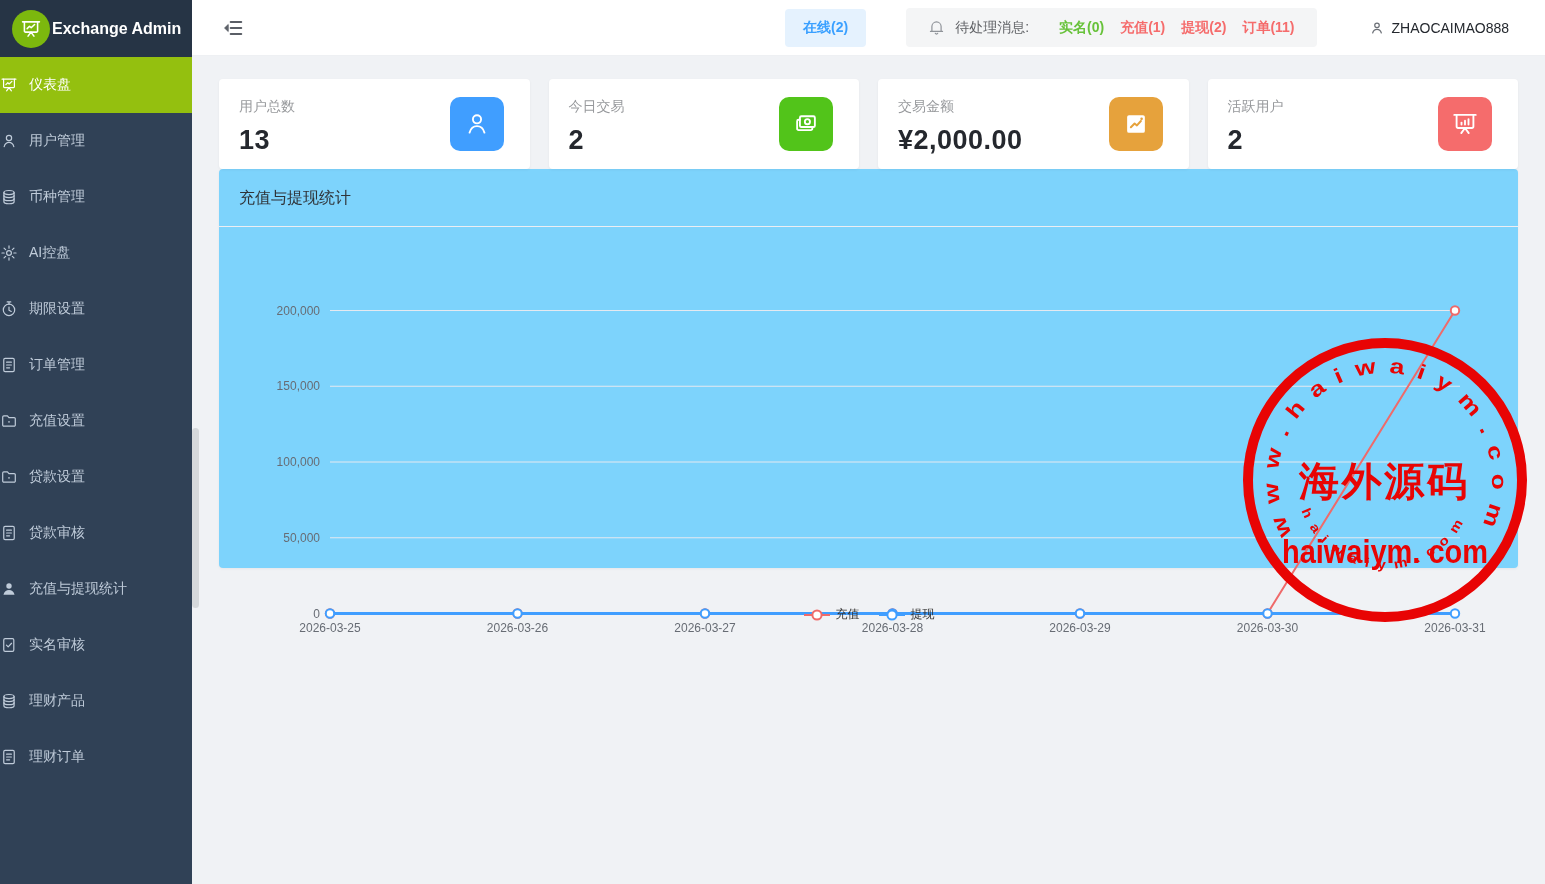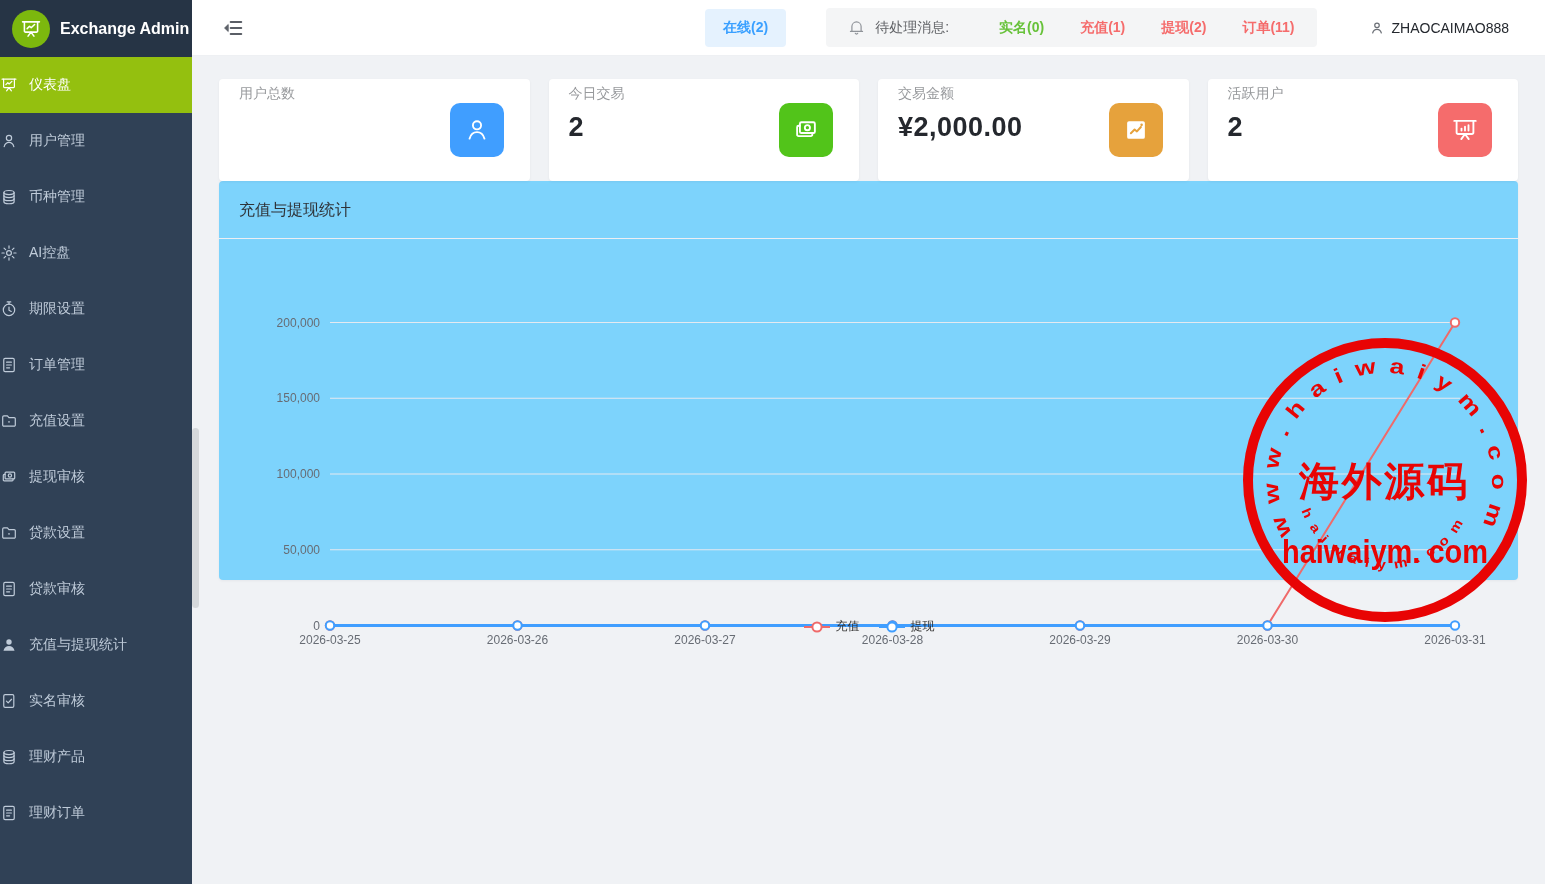--- a/index.html
+++ b/index.html
@@ -5,49 +5,49 @@
   *{box-sizing:border-box;margin:0;padding:0}
   html,body{width:1545px;height:884px;overflow:hidden}
   body{font-family:"Liberation Sans","DejaVu Sans",sans-serif;background:#f0f2f5;position:relative;font-size:14px;color:#303133}
   .app{display:flex;width:1545px;height:884px}
 
   
   .sidebar{width:192px;height:884px;background:#304156;flex:none;display:flex;flex-direction:column;overflow:hidden}
   .logo{height:57px;background:#263445;display:flex;align-items:center;padding-left:12px;flex:none}
   .logo-circle{width:38px;height:38px;border-radius:50%;background:#7cb80e;display:flex;align-items:center;justify-content:center;flex:none}
   .logo-circle svg{width:22px;height:22px;color:#fff}
-  .logo-title{color:#fff;font-size:16px;font-weight:700;margin-left:10px;white-space:nowrap}
+  .logo-title{color:#fff;font-size:16px;font-weight:700;margin-left:2px;white-space:nowrap}
   .menu{flex:1}
   .menu-item{height:56px;display:flex;align-items:center;color:#bfcbd9;cursor:pointer}
   .menu-item .icon{width:18px;height:18px;margin-right:11px;display:inline-flex}
   .menu-item .icon svg{width:18px;height:18px}
   .menu-item.active{background:#94c00f;color:#fff}
   .menu-label{font-size:14px}
 
   
   .main{flex:1;display:flex;flex-direction:column;min-width:0}
   .topbar{height:56px;background:#fff;display:flex;align-items:center;padding:0 36px 0 30px;flex:none;border-bottom:1px solid #eef0f3}
   .fold-btn{width:22px;height:22px;color:#5a5e66;cursor:pointer;display:inline-flex}
   .fold-btn svg{width:22px;height:22px}
   .online-pill{margin-left:auto;background:#e5f2fe;color:#3aa0ff;font-weight:700;font-size:14px;padding:10px 18px;border-radius:4px;border:none;cursor:pointer}
   .msg-bar{margin-left:40px;background:#f4f5f6;border-radius:4px;height:39px;display:flex;align-items:center;padding:0 22px}
   .bell{width:17px;height:17px;color:#8f9399;display:inline-flex;margin-right:10px}
   .bell svg{width:17px;height:17px}
   .msg-prefix{color:#606266}
   .msg-badges{display:flex;margin-left:14px}
-  .msg-badge{font-weight:700;margin-left:36px;cursor:pointer}
+  .msg-badge{font-weight:700;margin-left:16px;cursor:pointer}
   .user-chip{margin-left:52px;display:flex;align-items:center;cursor:pointer}
   .user-chip .icon{width:16px;height:16px;color:#6b6f76;margin-right:7px;display:inline-flex}
   .user-chip .icon svg{width:16px;height:16px}
   .username{font-size:14px;color:#24282e}
 
   
   .content{padding:23px 27px 0 27px}
   .stats{display:flex;gap:19px}
-  .stat-card{flex:1;background:#fff;border-radius:4px;height:102px;position:relative;padding:6px 20px;box-shadow:0 1px 3px rgba(0,21,41,.05)}
+  .stat-card{flex:1;background:#fff;border-radius:4px;height:90px;position:relative;padding:19px 20px;box-shadow:0 1px 3px rgba(0,21,41,.05)}
   .stat-label{font-size:14px;color:#97999c;margin-bottom:9px}
   .stat-value{font-size:27px;font-weight:700;color:#25282e;letter-spacing:.5px}
   .stat-icon{position:absolute;right:26px;top:50%;transform:translateY(-50%);width:54px;height:54px;border-radius:10px;display:flex;align-items:center;justify-content:center;color:#fff}
   .stat-icon svg{width:28px;height:28px}
 
   .chart-card{background:#7dd3fc;border-radius:4px;height:399px;box-shadow:0 1px 3px rgba(0,21,41,.05)}
   .chart-card-header{height:58px;line-height:57px;padding-left:20px;border-bottom:1px solid #eceef3;font-size:16px;color:#2f3338}
   .chart-body{position:relative;height:435px;width:100%}
   .chart-body svg.plot{position:absolute;left:0;top:0}
   .legend{position:absolute;left:50%;top:379px;transform:translateX(-50%);display:flex;gap:18px;align-items:center;z-index:2}
@@ -143,30 +143,20 @@
           <span class="menu-label">订单管理</span>
         </div>
         <div class="menu-item">
           <span class="icon">
             <svg viewBox="0 0 24 24" fill="none" stroke="currentColor" stroke-width="1.6" stroke-linecap="round" stroke-linejoin="round">
               <path d="M3.6 6.6A1.5 1.5 0 0 1 5.1 5.1h4.8l2 2.4h7a1.5 1.5 0 0 1 1.5 1.5v8.4a1.5 1.5 0 0 1-1.5 1.5H5.1a1.5 1.5 0 0 1-1.5-1.5z"></path>
               <circle cx="12" cy="13.2" r="1.1" fill="currentColor" stroke="none"></circle>
             </svg>
           </span>
           <span class="menu-label">充值设置</span>
-        </div>
-        <div class="menu-item">
-          <span class="icon">
-            <svg viewBox="0 0 24 24" fill="none" stroke="currentColor" stroke-width="1.6" stroke-linecap="round" stroke-linejoin="round">
-              <rect x="6.8" y="5.4" width="12.8" height="9.2" rx="1.2"></rect>
-              <circle cx="13.2" cy="10" r="2.2"></circle>
-              <path d="M17.4 14.6v1.4a1.2 1.2 0 0 1-1.2 1.2H5.6a1.2 1.2 0 0 1-1.2-1.2V9.6a1.2 1.2 0 0 1 1.2-1.2h1.2"></path>
-            </svg>
-          </span>
-          <span class="menu-label">提现审核</span>
         </div>
         <div class="menu-item">
           <span class="icon">
             <svg viewBox="0 0 24 24" fill="none" stroke="currentColor" stroke-width="1.6" stroke-linecap="round" stroke-linejoin="round">
               <path d="M3.6 6.6A1.5 1.5 0 0 1 5.1 5.1h4.8l2 2.4h7a1.5 1.5 0 0 1 1.5 1.5v8.4a1.5 1.5 0 0 1-1.5 1.5H5.1a1.5 1.5 0 0 1-1.5-1.5z"></path>
               <circle cx="12" cy="13.2" r="1.1" fill="currentColor" stroke="none"></circle>
             </svg>
           </span>
           <span class="menu-label">贷款设置</span>
         </div>
@@ -256,20 +246,21 @@
             </svg>
         </span>
         <span class="username">ZHAOCAIMAO888</span>
       </div>
     </header>
 
     <div class="content">
       <div class="stats" id="stats-row">
           <div class="stat-card">
             <div class="stat-label">用户总数</div>
+            <div class="stat-value">13</div>
             <div class="stat-icon" style="background:#409eff;--accent:#409eff">
               <svg viewBox="0 0 24 24" fill="none" stroke="currentColor" stroke-width="1.6" stroke-linecap="round" stroke-linejoin="round">
                 <circle cx="12" cy="8" r="3.5"></circle>
                 <path d="M5.6 19.4c1-3.6 3.4-5.6 6.4-5.6s5.4 2 6.4 5.6"></path>
               </svg>
             </div>
           </div>
           <div class="stat-card">
             <div class="stat-label">今日交易</div>
             <div class="stat-value">2</div>

